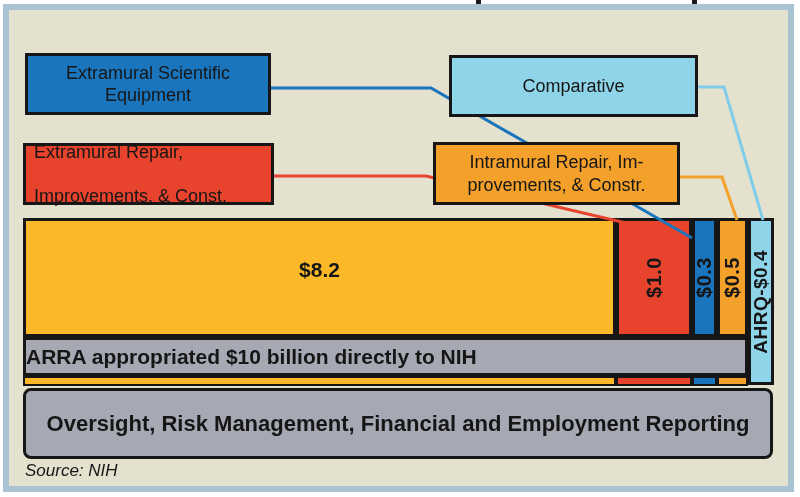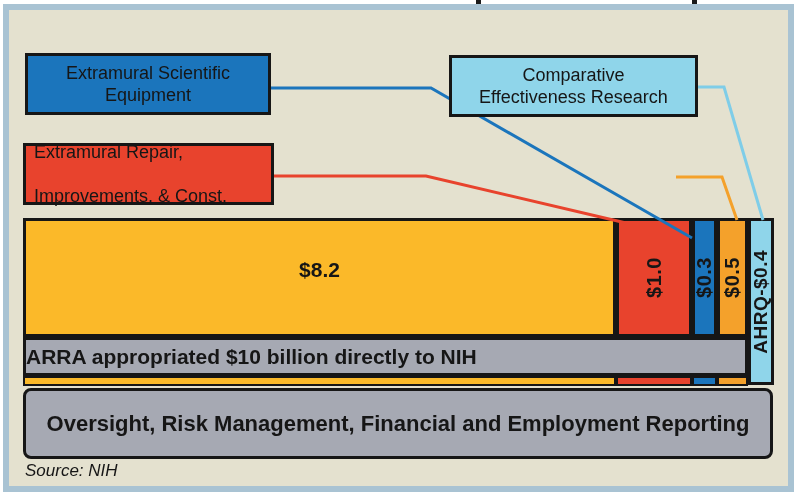--- a/index.html
+++ b/index.html
@@ -79,20 +79,23 @@
     <polyline points="270,176 426,176 626,223" fill="none" stroke="#e8432d" stroke-width="3"></polyline>
     <polyline points="676,177 722,177 737,220" fill="none" stroke="#f4a12b" stroke-width="3"></polyline>
   </svg>
 
   <div class="callout" style="left:25px; top:53px; width:246px; height:62px; background:#1b75bc;">
     <span>Extramural Scientific</span>
     <span>Equipment</span>
   </div>
   <div class="callout" style="left:433px; top:55px; width:249px; height:62px; background:#8fd5ea;margin-left:16px;">
     <span>Comparative</span>
-    <span>Effectiveness Research</span>
   </div>
   <div class="callout left-align" style="left:23px; top:143px; width:251px; height:62px; background:#e8432d;">
     <span>Extramural Repair,</span>
     <span>Improvements, &amp; Const.</span>
   </div>
+  <div class="callout" style="left:433px; top:142px; width:247px; height:63px; background:#f4a12b;">
+    <span>Intramural Repair, Im-</span>
+    <span>provements, &amp; Constr.</span>
+  </div>
 
 </div>
 
 </body></html>

